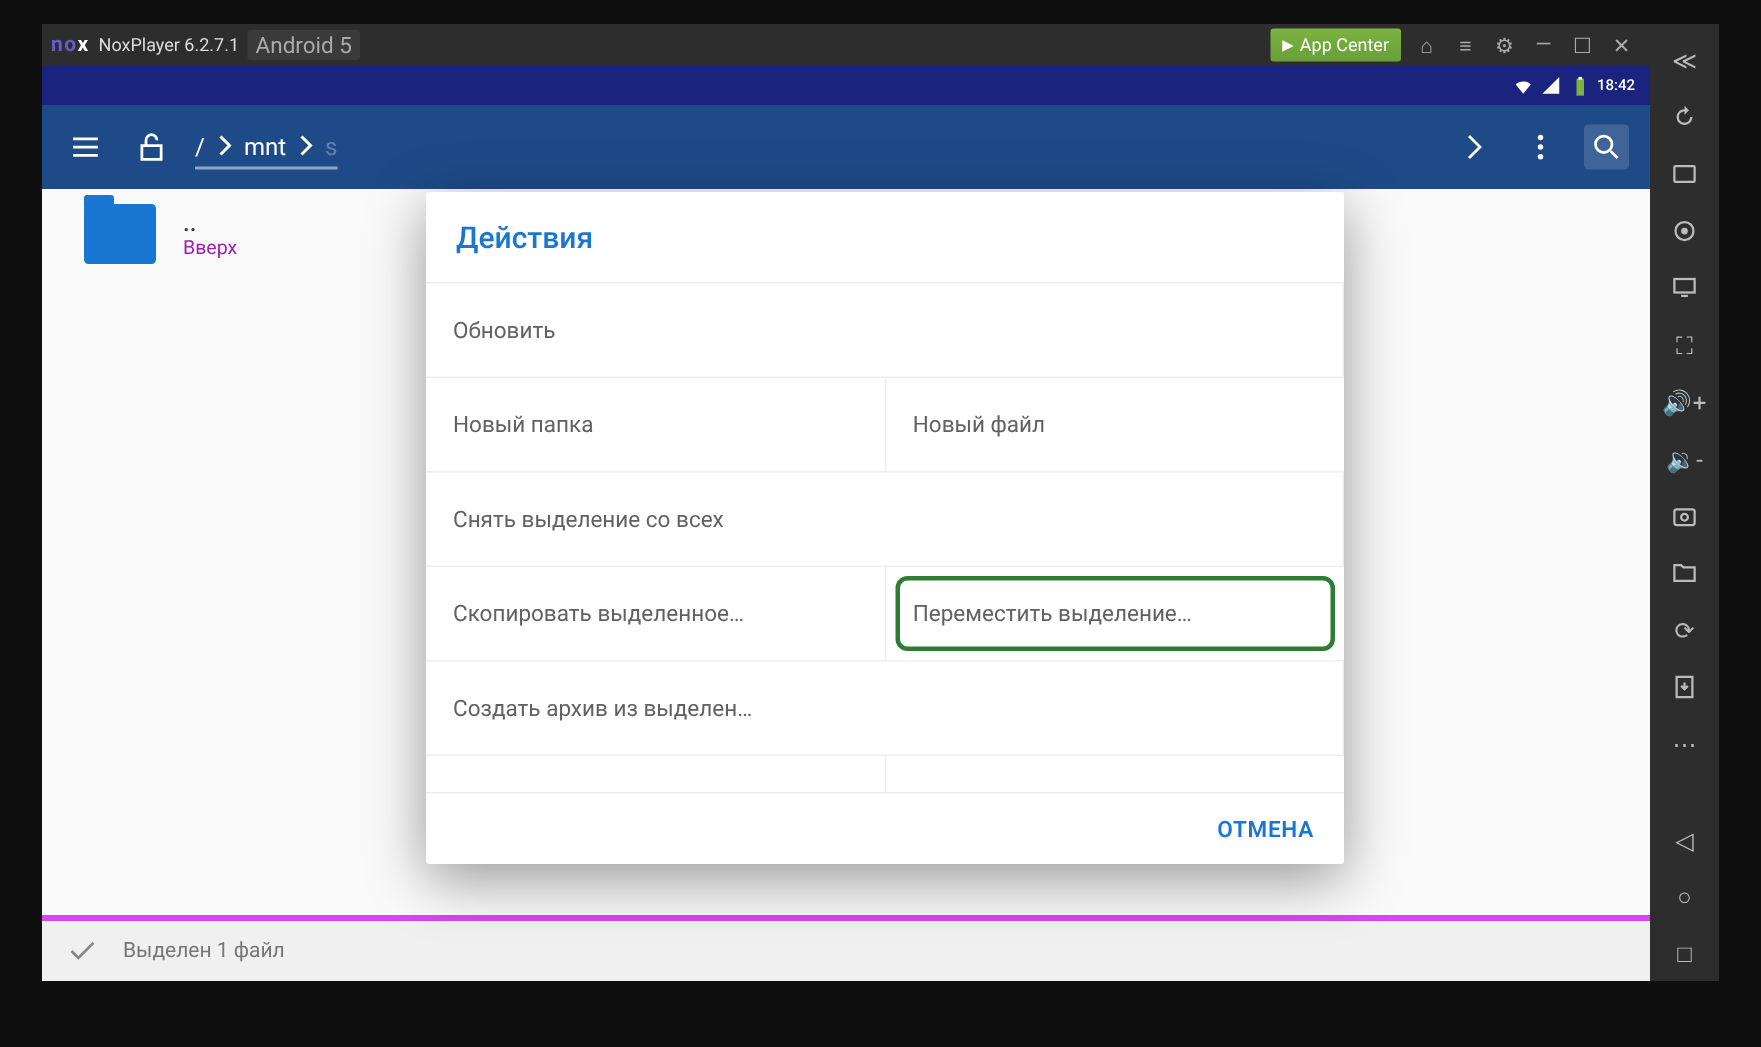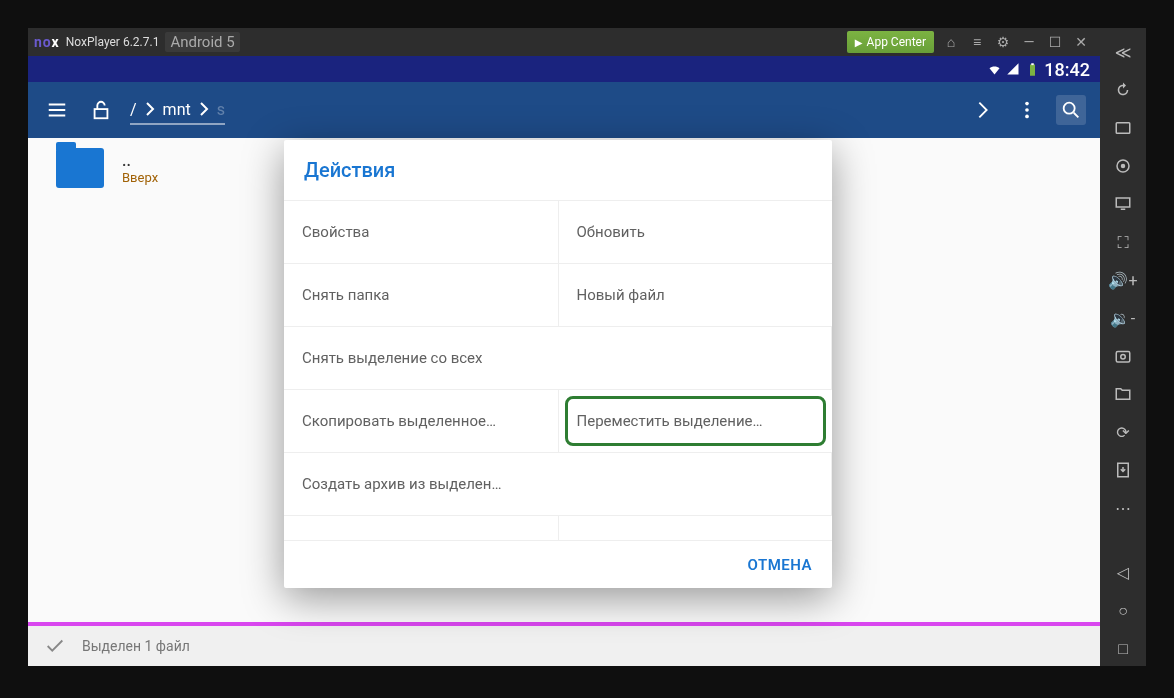--- a/index.html
+++ b/index.html
@@ -1,18 +1,18 @@
 <!DOCTYPE html>
 <html><head>
 <meta charset="utf-8">
 <style>
 * { margin: 0; padding: 0; box-sizing: border-box; font-family: Roboto, Arial, sans-serif; }
 body { background: #0f0f0f; width: 1174px; height: 698px; overflow: hidden; position: relative; }
 
-.outer-frame { position: absolute; left: 28px; top: 28px; width: 1118px; height: 638px; background: #000; }
+.outer-frame { position: absolute; left: 28px; top: 16px; width: 1118px; height: 638px; background: #000; }
 
 
 .nox-titlebar { position: absolute; left: 0; top: 0; width: 1072px; height: 28px; background: #2d2d2d; display: flex; align-items: center; padding: 0 6px; color: #bbb; font-size: 12px; }
 .nox-logo { font-weight: bold; letter-spacing: 1px; color: #fff; font-size: 14px; margin-right: 6px; }
 .nox-logo span { color: #6a5acd; }
 .nox-title { color: #ddd; font-size: 12px; }
 .nox-badge { background: #3a3a3a; color: #aaa; font-size: 15px; padding: 1px 5px; margin-left: 6px; border-radius: 2px; }
 .nox-spacer { flex: 1; }
 .app-center { background: linear-gradient(#7cb342,#689f38); color: #fff; height: 22px; display: flex; align-items: center; padding: 0 8px; font-size: 12px; border-radius: 2px; margin-right: 4px; }
 .app-center .play { margin-right: 4px; font-size: 10px; }
@@ -38,28 +38,28 @@
 .breadcrumb .chev { width: 10px; height: 14px; }
 .app-bar-spacer { flex: 1; }
 .cut-right { color: rgba(255,255,255,0.3); }
 
 
 .content { position: absolute; top: 82px; left: 0; right: 0; bottom: 44px; background: #fafafa; }
 .file-row { display: flex; align-items: center; padding: 10px 28px; gap: 18px; }
 .folder-icon { width: 48px; height: 40px; background: #1976d2; border-radius: 3px; position: relative; }
 .folder-icon:before { content:''; position: absolute; top:-6px; left:0; width: 20px; height: 8px; background:#1976d2; border-radius: 2px 2px 0 0; }
 .file-info .name { font-size: 16px; color: #333; font-weight: 500; }
-.file-info .sub { font-size: 13px; color: #a16207; }
+.file-info .sub { font-size: 13px; color: #a21caf; }
 
 
 .selection-bar { position: absolute; bottom: 0; left: 0; right: 0; height: 44px; border-top: 4px solid #d946ef; background: #f0f0f0; display: flex; align-items: center; padding: 0 16px; gap: 16px; color: #777; font-size: 14px; }
 .selection-bar svg { width: 22px; height: 22px; fill: #888; }
 
 
-.dialog { position: absolute; left: 256px; top: 84px; width: 548px; background: #fff; box-shadow: 0 10px 40px rgba(0,0,0,0.4); border-radius: 2px; }
+.dialog { position: absolute; left: 256px; top: 84px; width: 612px; background: #fff; box-shadow: 0 10px 40px rgba(0,0,0,0.4); border-radius: 2px; }
 .dlg-title { padding: 18px 20px; color: #1976d2; font-size: 20px; font-weight: 500; }
 .dlg-grid { border-top: 1px solid #eee; }
 .dlg-row { display: flex; border-bottom: 1px solid #eee; }
 .dlg-cell { flex: 1; padding: 22px 18px; font-size: 15px; color: #616161; cursor: pointer; }
 .dlg-cell:first-child { border-right: 1px solid #eee; }
 .dlg-row.last { border-bottom: none; height: 24px; }
 .dlg-row.last .dlg-cell { padding: 8px 18px; }
 .highlight { position: relative; }
 .highlight:after { content:''; position: absolute; inset: 6px; border: 3px solid #2e7d32; border-radius: 8px; pointer-events: none; }
 .dlg-actions { border-top: 1px solid #eee; padding: 14px 20px; text-align: right; }
@@ -144,21 +144,21 @@
       <svg viewBox="0 0 24 24">
           <path d="M12 20l8-10c-4-4-12-4-16 0l8 10z"></path>
         </svg>
       <svg viewBox="0 0 24 24">
           <path d="M2 20L20 2v18z"></path>
         </svg>
       <svg viewBox="0 0 24 24">
           <rect x="8" y="4" width="8" height="18" fill="#7cb342"></rect>
           <rect x="10" y="2" width="4" height="3"></rect>
         </svg>
-      <span style="font-weight:500;font-size:18px;">18:42</span>
+      <span style="font-weight:500;font-size:10px;">18:42</span>
     </div>
 
     <div class="app-bar">
       <div class="iconbtn">
           <svg viewBox="0 0 24 24">
             <path d="M3 6h18M3 12h18M3 18h18" stroke="#fff" stroke-width="2"></path>
           </svg>
         </div>
       <div class="iconbtn">
           <svg viewBox="0 0 24 24">
@@ -212,25 +212,24 @@
       <svg viewBox="0 0 24 24">
           <path d="M4 12l5 5L20 6" fill="none" stroke="#888" stroke-width="2"></path>
         </svg>
       <span>Выделен 1 файл</span>
     </div>
 
     <div class="dialog">
       <div class="dlg-title">Действия</div>
       <div class="dlg-grid">
         <div class="dlg-row">
-          <div class="dlg-cell">Свойства</div>
           <div class="dlg-cell">Обновить</div>
         </div>
         <div class="dlg-row">
-          <div class="dlg-cell">Снять папка</div>
+          <div class="dlg-cell">Новый папка</div>
           <div class="dlg-cell">Новый файл</div>
         </div>
         <div class="dlg-row">
           <div class="dlg-cell">Снять выделение со всех</div>
         </div>
         <div class="dlg-row">
           <div class="dlg-cell">Скопировать выделенное…</div>
           <div class="dlg-cell highlight">Переместить выделение…</div>
         </div>
         <div class="dlg-row">

